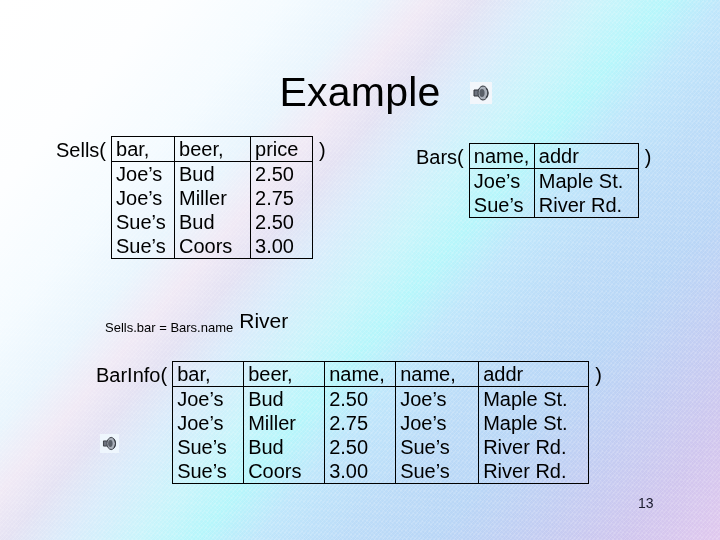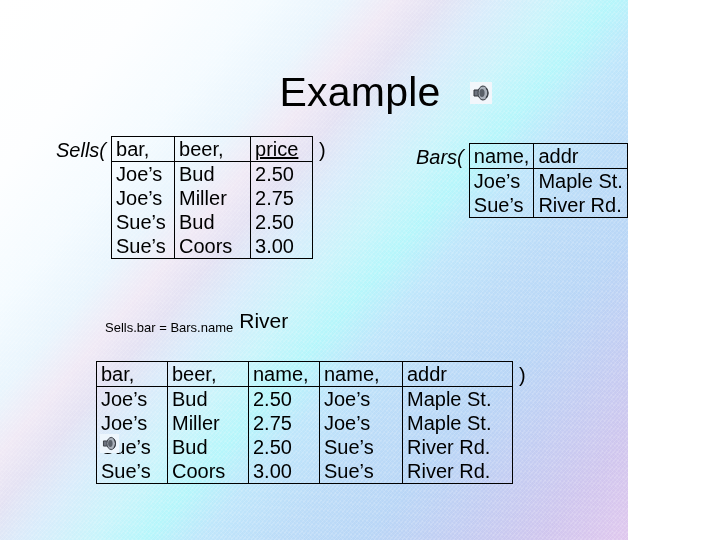--- a/index.html
+++ b/index.html
@@ -9,41 +9,40 @@
   body {
     width: 720px;
     height: 540px;
     overflow: hidden;
     font-family: "DejaVu Sans", sans-serif;
   }
 
   
   #slide {
     position: relative;
-    width: 584px;
+    width: 720px;
     height: 540px;
     overflow: hidden;
     background:
       linear-gradient(131deg,
         #ffffff 0%,
         #fdfeff 14%,
         #f4fbff 24%,
         #e9f5fd 31%,
         #f0e9f5 36%,
         #e4e2f3 40%,
         #d9ecfb 45%,
         #c9f4fb 51%,
         #b6f6fb 56%,
         #bfe6fb 61%,
         #bcdcf8 68%,
         #b9d6f6 76%,
         #c3cdf2 84%,
         #d0c6ee 92%,
         #e0c8ee 100%);
-    padding-left: 44px;
   }
   
   #slide::after {
     content: "";
     position: absolute;
     inset: 0;
     pointer-events: none;
     background-image:
       repeating-linear-gradient(131deg, rgba(255,255,255,0.18) 0 1px, rgba(255,255,255,0) 1px 3px),
       repeating-linear-gradient(41deg, rgba(255,255,255,0.10) 0 1px, rgba(255,255,255,0) 1px 3px);
@@ -83,21 +82,20 @@
     align-items: flex-start;
     z-index: 5;
     font-family: "Liberation Sans", sans-serif;
     color: #000;
   }
   .rel-label {
     font-size: 20px;
     line-height: 29px;
     white-space: nowrap;
     padding-right: 5px;
-    font-style: italic;
   }
   .rel-paren {
     font-size: 20px;
     line-height: 29px;
     padding-left: 6px;
   }
   table.rel-table {
     border-collapse: collapse;
     border: 1px solid #000;
     background: transparent;
@@ -117,21 +115,21 @@
   }
   table.rel-table tr.hdr td {
     border-bottom: 1px solid #000;
   }
   table.rel-table td:first-child { border-left: 0; margin-left: 19px; }
   table.rel-table td:last-child  { border-right: 0; }
 
   
   .c-bar    { width: 54px; }
   .c-beer   { width: 67px; }
-  .c-price  { width: 53px; text-decoration: underline; }
+  .c-price  { width: 53px; }
   .c-name   { width: 56px; }
   .c-addr   { width: 95px; }
 
   .c2-bar   { width: 62px; }
   .c2-beer  { width: 72px; }
   .c2-price { width: 62px; }
   .c2-name  { width: 74px; }
   .c2-addr  { width: 101px; }
 
   
@@ -256,20 +254,21 @@
       </table>
     <span class="rel-paren">)</span>
   </div>
 
   <div id="join-line">
     <span class="sub">Sells.bar  = Bars.name</span>
     <span class="main">River</span>
   </div>
 
   <div class="relation" id="rel-result">
+    <span class="rel-label">BarInfo(</span>
     <table class="rel-table">
       <tbody>
           <tr class="hdr">
         <td class="c2-bar">bar,</td>
         <td class="c2-beer">beer,</td>
         <td class="c2-price">name,</td>
         <td class="c2-name">name,</td>
         <td class="c2-addr">addr</td>
       </tr>
       <tr>

